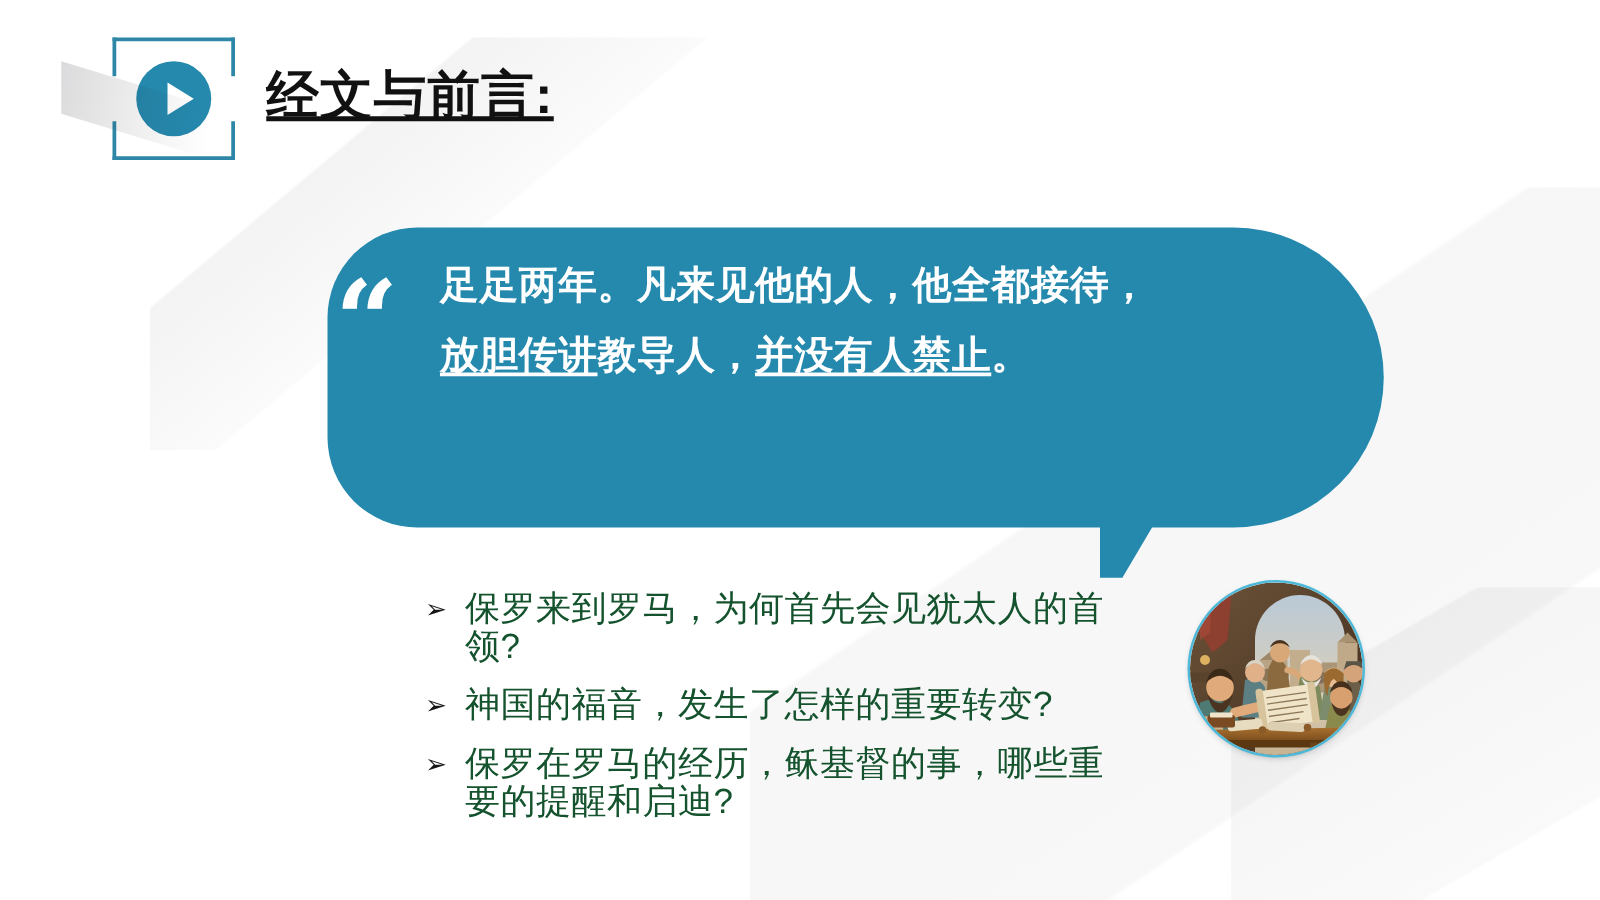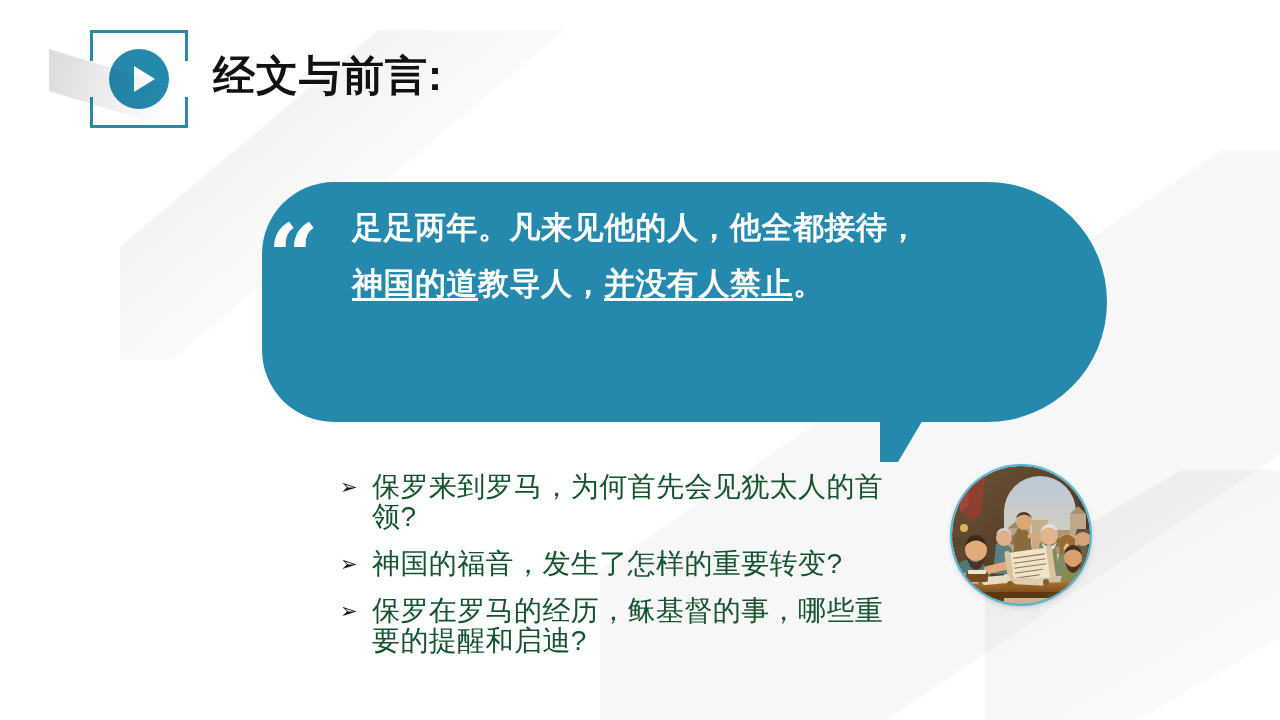--- a/index.html
+++ b/index.html
@@ -123,20 +123,21 @@
   }
   #slide-title {
     position: absolute;
     left: 213px;
     top: 48px;
     font-size: 42px;
     font-weight: bold;
     color: #111111;
     letter-spacing: 1px;
     white-space: nowrap;
+    text-decoration: underline;
   }
 
   
   #quote-bubble {
     position: absolute;
     left: 262px;
     top: 182px;
     width: 845px;
     height: 240px;
     background: #2589AE;
@@ -246,21 +247,21 @@
     <div id="badge-shadow"></div>
 
     <div id="slide-title">经文与前言:</div>
   </div>
 
   <div id="quote-bubble"></div>
   <div id="bubble-tail"></div>
   <div id="quote-mark">“</div>
   <div id="quote-text">
       <span class="ln ln-indent"><span>足足两年。凡来见他的人，他全都接待，</span></span>
-      <span class="ln ln-indent"><span class="u">神国的道</span><span>教导人，</span><span class="u">并没有人禁止</span><span>。</span></span>
+      <span class="ln ln-indent"><span class="u">放胆传讲</span><span>教导人，</span><span class="u">并没有人禁止</span><span>。</span></span>
     </div>
 
   <div id="bullet-list">
       <div class="bullet-row">
         <span class="bullet-mark">➢</span>
         <span class="bullet-text">保罗来到罗马，为何首先会见犹太人的首领?</span>
       </div>
       <div class="bullet-row">
         <span class="bullet-mark">➢</span>
         <span class="bullet-text">神国的福音，发生了怎样的重要转变?</span>

